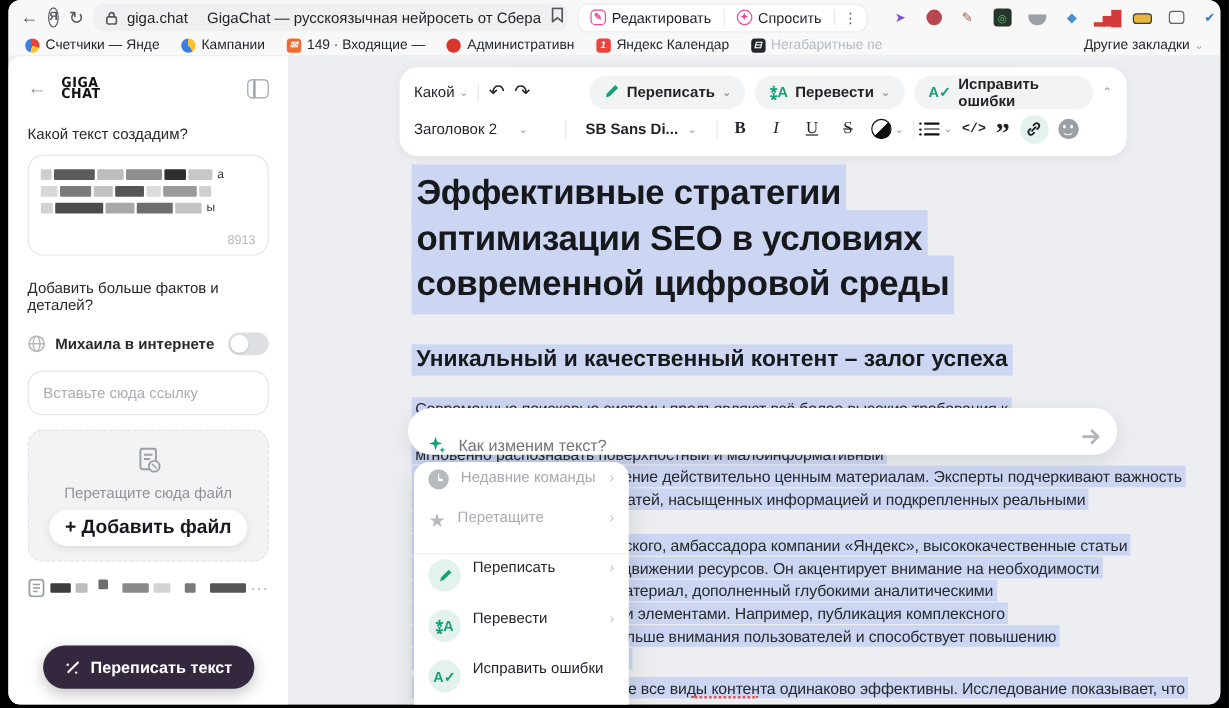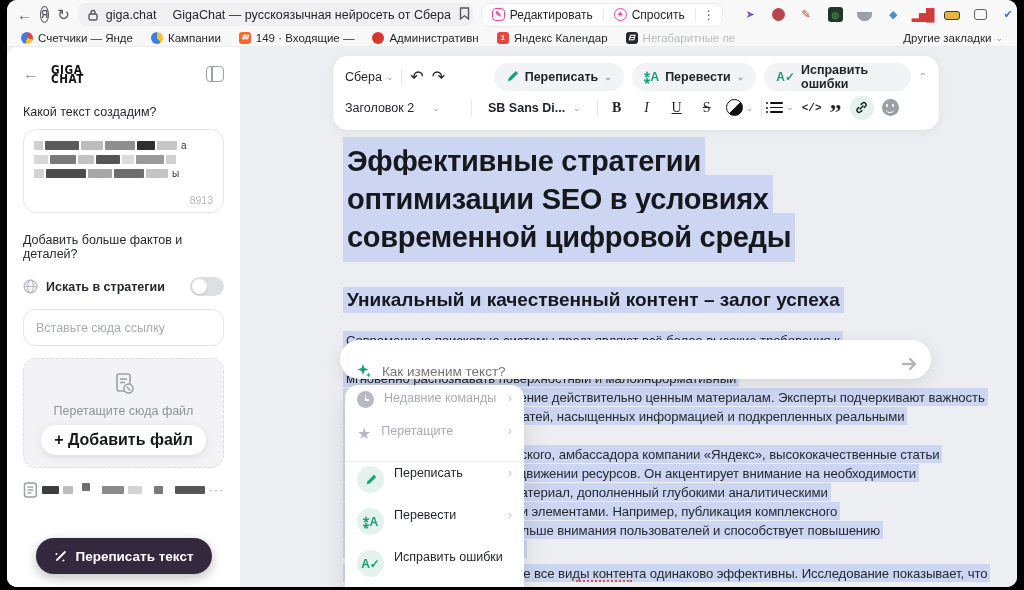--- a/index.html
+++ b/index.html
@@ -238,21 +238,21 @@
       </div>
 
       <div class="sb-label" style="margin-top:20px;">Добавить больше фактов и деталей?</div>
 
       <div class="toggle-row">
         <svg width="15" height="15" viewBox="0 0 15 15">
             <circle cx="7.5" cy="7.5" r="6.3" fill="none" stroke="#b7bbc1" stroke-width="1.4"></circle>
             <ellipse cx="7.5" cy="7.5" rx="2.8" ry="6.3" fill="none" stroke="#b7bbc1" stroke-width="1.2"></ellipse>
             <line x1="1.2" y1="7.5" x2="13.8" y2="7.5" stroke="#b7bbc1" stroke-width="1.2"></line>
           </svg>
-        <span class="toggle-label">Искать в стратегии</span>
+        <span class="toggle-label">Михаила в интернете</span>
         <span class="toggle"></span>
       </div>
 
       <input class="link-input" placeholder="Вставьте сюда ссылку" style="">
 
       <div class="dropzone">
         <svg width="26" height="26" viewBox="0 0 26 26">
           <rect x="6" y="3" width="13" height="17" rx="2" fill="none" stroke="#9aa0a6" stroke-width="1.6"></rect>
           <line x1="9" y1="8" x2="16" y2="8" stroke="#9aa0a6" stroke-width="1.6"></line>
           <line x1="9" y1="11.5" x2="14" y2="11.5" stroke="#9aa0a6" stroke-width="1.6"></line>
@@ -288,21 +288,21 @@
           </svg>
         <span>Переписать текст</span>
       </div>
     </aside>
 
     <div class="editor">
 
       <div class="toolbar-card">
         <div class="tb-row">
           <span style="display:flex;align-items:center;gap:4px;">
-            <span>Сбера</span>
+            <span>Какой</span>
             <span class="chev">⌄</span>
           </span>
           <span class="tb-sep"></span>
           <span style="font-size:16px;">↶</span>
           <span style="font-size:16px;">↷</span>
           <span style="width:38px;"></span>
           <span class="g-pill">
             <svg width="13" height="13" viewBox="0 0 14 14">
                 <path d="M2 12l1-3.5L10.5 1 13 3.5 5.5 11z" fill="#17a077"></path>
               </svg>

